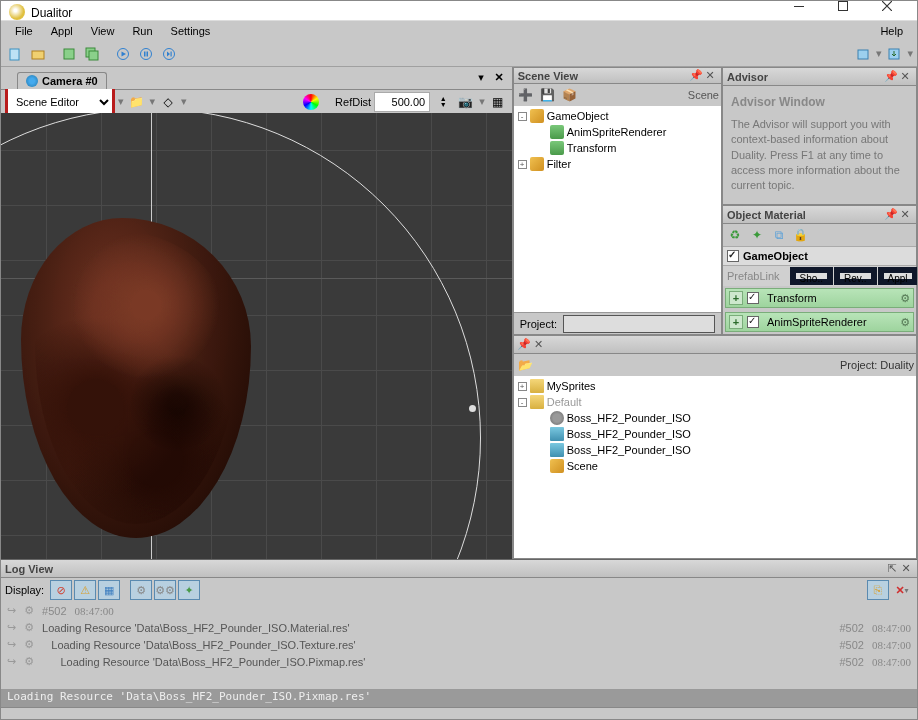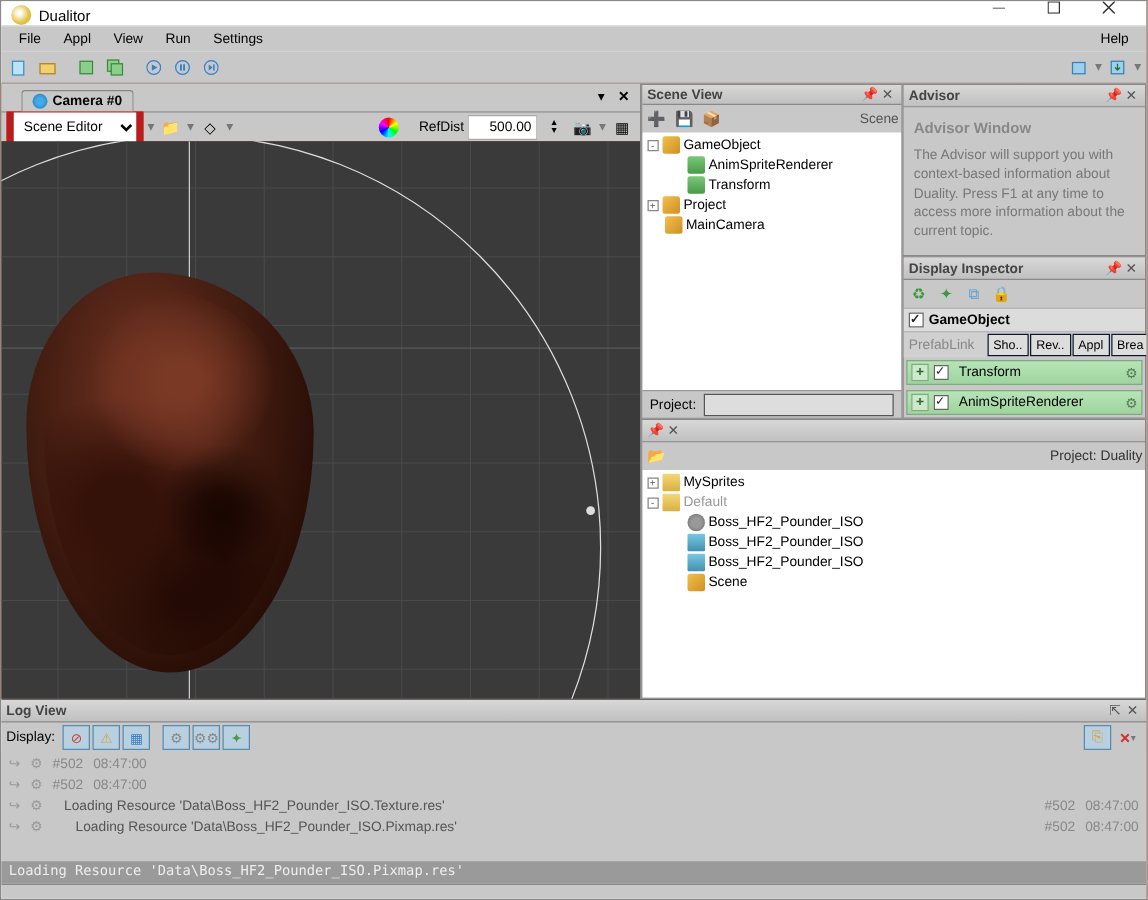--- a/index.html
+++ b/index.html
@@ -22,21 +22,21 @@
 .left{width:520px;display:flex;flex-direction:column;border-right:1px solid #888}
 .right{flex:1;display:flex;flex-direction:column}
 
 .tabrow{height:22px;display:flex;align-items:end;padding-left:16px;background:#c8c8c8;position:relative}
 .tab{background:#c8c8c8;border:1px solid #888;border-bottom:none;border-radius:3px 3px 0 0;padding:2px 8px;display:flex;align-items:center;gap:4px;font-weight:bold;font-size:11px}
 .tab .eye{width:12px;height:12px;border-radius:50%;background:radial-gradient(circle,#4ae 30%,#27a)}
 .tabrow .pin{position:absolute;right:28px;top:4px}
 .tabrow .x{position:absolute;right:8px;top:4px;font-weight:bold}
 
 .camtb{height:24px;background:#c8c8c8;border-top:1px solid #888;display:flex;align-items:center;padding:2px 4px;gap:3px}
-.combo{height:36px;border:6px solid #b91c1c;background:#fff;font-size:11px;padding:0 4px}
+.combo{height:36px;border:3px solid #b91c1c;background:#fff;font-size:11px;padding:0 4px}
 .numbox{width:56px;height:20px;border:1px solid #aaa;background:#fff;text-align:right;padding:0 4px;font-size:11px}
 
 .viewport{flex:1;background:#3a3a3a;position:relative;overflow:hidden}
 .grid{position:absolute;inset:0;background-image:linear-gradient(#4a4a4a 1px,transparent 1px),linear-gradient(90deg,#4a4a4a 1px,transparent 1px);background-size:55px 55px;background-position:-10px -18px}
 .axis-v{position:absolute;left:150px;top:0;bottom:0;width:1px;background:#ccc}
 .axis-h{position:absolute;top:165px;left:0;right:0;height:1px;background:#5a5a5a}
 .arc{position:absolute;width:660px;height:660px;border:1px solid #ddd;border-radius:50%;left:-180px;top:-5px}
 .blob{position:absolute;left:20px;top:105px;width:230px;height:320px;background:radial-gradient(ellipse at 40% 30%,#6a3526 10%,#4a251a 40%,#2a140e 80%);border-radius:44% 56% 50% 50%/38% 40% 60% 62%;filter:blur(.5px) contrast(1.08)}
 .blob::before{content:"";position:absolute;inset:14px;background:radial-gradient(circle at 55% 25%,#7a3e2c 6%,transparent 30%),radial-gradient(circle at 30% 60%,#3a1a12 12%,transparent 40%),radial-gradient(circle at 60% 78%,#2a130d 10%,transparent 34%);border-radius:inherit}
 .blob::after{content:"";position:absolute;inset:0;background:radial-gradient(circle at 68% 58%,rgba(0,0,0,.4) 4%,transparent 20%);border-radius:inherit}
@@ -59,40 +59,40 @@
 .ic-folder{background:linear-gradient(#f5d77a,#d8b040);border-radius:1px}
 .ic-img{background:linear-gradient(#7ac8e0,#4090b0);border-radius:1px}
 .ic-gear{background:radial-gradient(circle,#999 40%,#666);border-radius:50%}
 
 .advisor{padding:8px;color:#777;font-size:11px;line-height:1.4}
 .advisor h3{font-size:12px;color:#888;font-weight:bold;margin-bottom:6px}
 
 .inspector .row{display:flex;align-items:center;height:20px;padding:0 4px;gap:4px}
 .inspector .hdr{background:#dcdcdc;border-top:1px solid #aaa;border-bottom:1px solid #aaa;font-weight:bold}
 .inspector .btns{display:flex;gap:1px;padding:2px}
-.inspector .mini{height:18px;font-size:10px;padding:0 4px;border:1px solid #0f172a;background:#ddd}
+.inspector .mini{height:18px;font-size:10px;padding:0 4px;border:6px solid #0f172a;background:#ddd}
 .inspector .comp{background:linear-gradient(#b8e4b8,#9ed49e);border:1px solid #7aad7a;margin:2px;display:flex;align-items:center;height:20px;padding:0 3px;gap:4px}
 .inspector .comp .plus{width:14px;height:14px;background:#cde8cd;border:1px solid #7aad7a;text-align:center;line-height:12px;font-weight:bold;color:#2a6a2a}
 .inspector .comp .gear{margin-left:auto;color:#567a56}
 .chk{width:12px;height:12px;border:1px solid #666;background:#fff;position:relative}
 .chk.on::after{content:"✓";position:absolute;font-size:10px;left:0;top:-2px;color:#222}
 
 .filterrow{display:flex;align-items:center;height:22px;padding:2px 6px;gap:6px;background:#c8c8c8;border-top:1px solid #999}
 .filterrow input{flex:1;height:18px;border:1px solid #555;background:#ddd;padding:0 4px}
 
 .log{height:148px;border-top:1px solid #666;display:flex;flex-direction:column;background:#c8c8c8}
 .logtb{height:24px;display:flex;align-items:center;padding:2px 4px;gap:2px}
 .logtb .lab{margin-right:4px}
 .logtb .tg{width:22px;height:20px;border:1px solid #888;background:#ddd;display:flex;align-items:center;justify-content:center}
 .logtb .tg.on{background:#b8d0e0;border-color:#5a8ab0}
 .loglist{flex:1;background:#c8c8c8;overflow:auto;font-family:Consolas,monospace;font-size:11px}
 .logrow{display:flex;align-items:center;height:17px;padding:0 6px;gap:8px;color:#555}
 .logrow .msg{flex:1;white-space:pre}
 .logrow .num{color:#888}
-.logrow .time{color:#888;font-family:Liberation Sans, sans-serif}
+.logrow .time{color:#888;font-family:Liberation Serif, serif}
 .status{height:18px;background:#9a9a9a;color:#eee;font-family:Consolas,monospace;font-size:11px;padding:1px 6px}
 .bottombar{height:22px;background:#c8c8c8;border-top:1px solid #888;display:flex;align-items:center;padding:2px}
 
 .i-new{color:#39a0d8}
 .i-open{color:#d8a030}
 .i-play{color:#3080d0}
 svg{display:block}
 </style>
 </head>
 <body>
@@ -253,26 +253,21 @@
               <span>AnimSpriteRenderer</span>
             </div>
             <div class="tn" style="padding-left: 20px;">
               <span class="noexp"></span>
               <span class="ic ic-comp"></span>
               <span>Transform</span>
             </div>
             <div class="tn" style="padding-left: 2px;">
               <span class="exp">+</span>
               <span class="ic ic-cube"></span>
-              <span>Project</span>
-            </div>
-            <div class="tn" style="padding-left: 2px;">
-              <span class="noexp"></span>
-              <span class="ic ic-cube"></span>
-              <span>MainCamera</span>
+              <span>Filter</span>
             </div>
           </div>
         <div class="filterrow">
           <span>Project:</span>
           <input style="">
         </div>
       </div>
 
       <div style="width:195px;display:flex;flex-direction:column">
         <div class="panel" style="height:140px">
@@ -281,21 +276,21 @@
               <span class="pin">📌</span>
               <span class="x">✕</span>
             </div>
           <div class="pbody advisor">
             <h3>Advisor Window</h3>
             <div>The Advisor will support you with context-based information about Duality. Press F1 at any time to access more information about the current topic.</div>
           </div>
         </div>
         <div class="panel inspector" style="flex:1">
           <div class="phead">
-              <span class="t">Display Inspector</span>
+              <span class="t">Object Material</span>
               <span class="pin">📌</span>
               <span class="x">✕</span>
             </div>
           <div class="ptb">
             <div class="tbtn" style="color:#3a9a3a">♻</div>
             <div class="tbtn" style="color:#3a9a3a">✦</div>
             <div class="tbtn" style="color:#5aa0d8">⧉</div>
             <div class="tbtn" style="color:#d09030">🔒</div>
           </div>
           <div class="row hdr">
@@ -416,20 +411,21 @@
   <div class="loglist" id="loglist">
       <div class="logrow">
         <span style="color:#999">↪</span>
         <span style="color:#999">⚙</span>
         <span class="num">#502</span>
         <span class="time">08:47:00</span>
       </div>
       <div class="logrow">
         <span style="color:#999">↪</span>
         <span style="color:#999">⚙</span>
+        <span class="msg">Loading Resource 'Data\Boss_HF2_Pounder_ISO.Material.res'</span>
         <span class="num">#502</span>
         <span class="time">08:47:00</span>
       </div>
       <div class="logrow">
         <span style="color:#999">↪</span>
         <span style="color:#999">⚙</span>
         <span class="msg">   Loading Resource 'Data\Boss_HF2_Pounder_ISO.Texture.res'</span>
         <span class="num">#502</span>
         <span class="time">08:47:00</span>
       </div>

